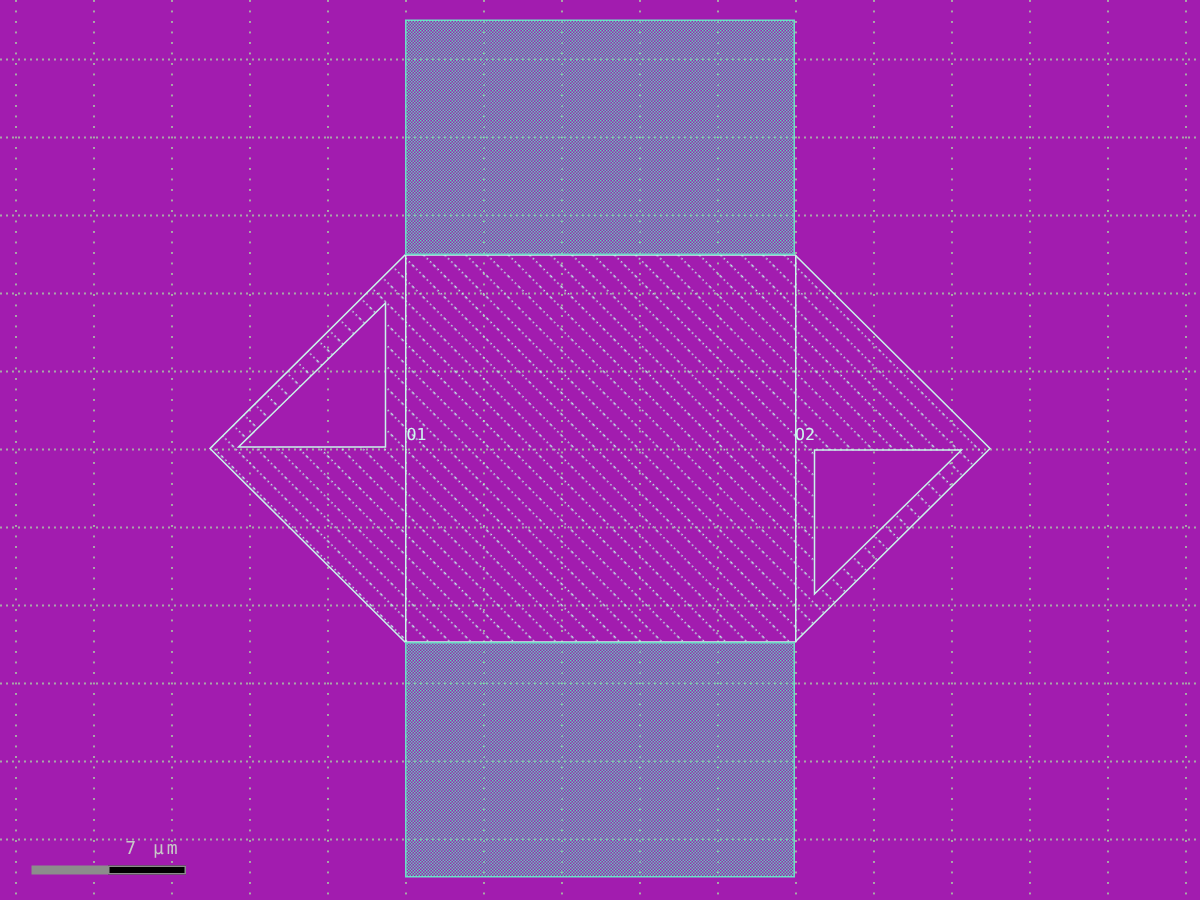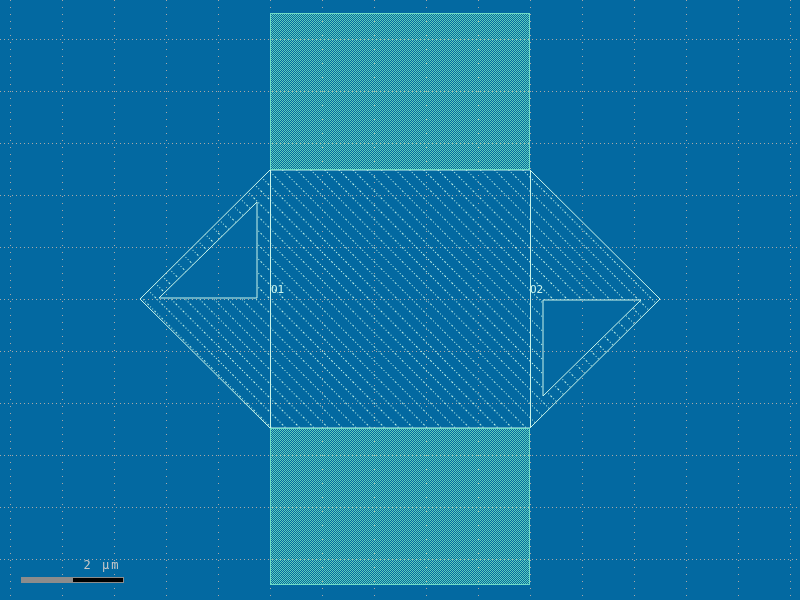--- a/index.html
+++ b/index.html
@@ -4,21 +4,21 @@
 <style>
   html, body {
     margin: 0;
     padding: 0;
     background: #000000;
   }
   #viewport {
     position: relative;
     width: 800px;
     height: 600px;
-    background: #0369a1;
+    background: #a21caf;
     overflow: hidden;
     font-family: "DejaVu Sans Mono", "Liberation Mono", monospace;
   }
   
   #grid {
     position: absolute;
     left: 0; top: 0;
     width: 800px; height: 600px;
     background-image:
       radial-gradient(circle at 0.6px 0.6px, #a8a8a8 0.6px, transparent 0.75px),
@@ -95,18 +95,18 @@
     <line x1="530.5" y1="170" x2="530.5" y2="428" stroke-width="1" stroke="#c9f5ea"></line>
 
     <rect x="270.5" y="13.5" width="259" height="156" fill="url(#checker)" stroke-width="1" stroke="#6fdcc8"></rect>
     <rect x="270.5" y="428.5" width="259" height="156" fill="url(#checker)" stroke-width="1" stroke="#6fdcc8"></rect>
 
     <text x="271" y="293" fill="#cdf6ec">O1</text>
     <text x="530" y="293" fill="#cdf6ec">O2</text>
   </svg>
 
   <div id="scalebar">
-    <div class="bar-label">2 µm</div>
+    <div class="bar-label">7 µm</div>
     <div class="bar-seg-filled"></div>
     <div class="bar-seg-outline"></div>
   </div>
 
 </div>
 
 </body></html>

